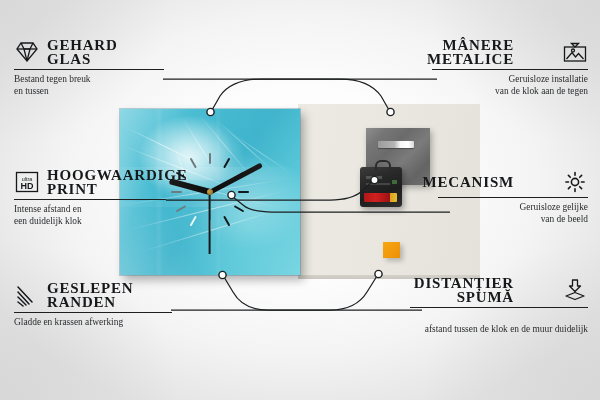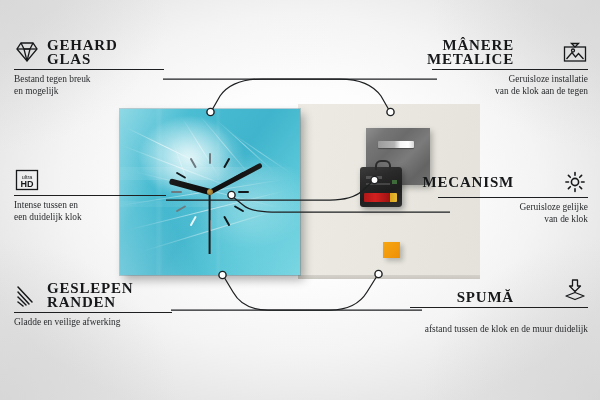--- a/index.html
+++ b/index.html
@@ -244,57 +244,58 @@
           <path d="M7 3 L10 9 L13 21"></path>
               <path d="M19 3 L16 9 L13 21"></path>
               <path d="M10 9 L16 9"></path>
         </g>
           </svg>
       </span>
       <span class="co-title"><span>GEHARD</span><br><span>GLAS</span></span>
     </div>
     <div class="co-rule"></div>
     <div class="co-desc">
-      <span>Bestand tegen breuk</span><br><span>en mogelijk</span>
+      <span>Bestand tegen breuk</span><br><span>en tussen</span>
     </div>
   </div>
 
   <div class="callout left" id="c-print">
     <div class="co-head">
       <span class="ico">
         <svg viewBox="0 0 26 24">
           <rect x="2.5" y="2.5" width="21" height="19" fill="none" stroke="#16181a" stroke-width="1.3"></rect>
           <text x="13" y="11" font-family="Liberation Sans, sans-serif" font-size="5.4" text-anchor="middle" fill="#16181a">ultra</text>
           <text x="13" y="19" font-family="Liberation Sans, sans-serif" font-size="9" font-weight="bold" text-anchor="middle" fill="#16181a">HD</text>
         </svg>
       </span>
-    </div>
-    <div class="co-rule"></div>
-    <div class="co-desc">
-      <span>Intense tussen en</span><br><span>een duidelijk klok</span>
+      <span class="co-title"><span>HOOGWAARDIGE</span><br><span>PRINT</span></span>
+    </div>
+    <div class="co-rule"></div>
+    <div class="co-desc">
+      <span>Intense afstand en</span><br><span>een duidelijk klok</span>
     </div>
   </div>
 
   <div class="callout left" id="c-randen">
     <div class="co-head">
       <span class="ico">
         <svg viewBox="0 0 26 24">
             <g stroke="#16181a" stroke-width="1.5" fill="none" stroke-linecap="round">
           <path d="M4 4 L18 19"></path>
               <path d="M4 9 L15 21"></path>
               <path d="M4 14 L12 22"></path>
               <path d="M4 19 L9 23"></path>
         </g>
           </svg>
       </span>
       <span class="co-title"><span>GESLEPEN</span><br><span>RANDEN</span></span>
     </div>
     <div class="co-rule"></div>
     <div class="co-desc">
-      <span>Gladde en veilige afwerking</span>
+      <span>Gladde en krassen afwerking</span>
     </div>
   </div>
 
   <div class="callout right" id="c-manere">
     <div class="co-head">
       <span class="co-title"><span>MÂNERE</span><br><span>METALICE</span></span>
       <span class="ico">
         <svg viewBox="0 0 26 24">
             <g fill="none" stroke="#16181a" stroke-width="1.3">
           <rect x="2.5" y="7" width="21" height="14"></rect>
@@ -319,27 +320,27 @@
             <g fill="none" stroke="#16181a" stroke-width="1.6">
           <circle cx="13" cy="12" r="3.6"></circle>
           <path d="M13 2.6 L13 5.2 M13 18.8 L13 21.4 M3.9 12 L6.5 12 M19.5 12 L22.1 12
                    M6.4 5.4 L8.3 7.3 M17.7 16.7 L19.6 18.6 M19.6 5.4 L17.7 7.3 M8.3 16.7 L6.4 18.6" stroke-linecap="round"></path>
         </g>
           </svg>
       </span>
     </div>
     <div class="co-rule"></div>
     <div class="co-desc">
-      <span>Geruisloze gelijke</span><br><span>van de klok</span>
+      <span>Geruisloze gelijke</span><br><span>van de beeld</span>
     </div>
   </div>
 
   <div class="callout right" id="c-distantier">
     <div class="co-head">
-      <span class="co-title"><br><span>SPUMĂ</span></span>
+      <span class="co-title"><span>DISTANȚIER</span><br><span>SPUMĂ</span></span>
       <span class="ico">
         <svg viewBox="0 0 26 24">
             <g fill="none" stroke="#16181a" stroke-width="1.3" stroke-linejoin="round">
           <path d="M10.5 2 L15.5 2 L15.5 8 L18.5 8 L13 13.5 L7.5 8 L10.5 8 Z"></path>
           <path d="M13 14.5 L22 18 L13 21.5 L4 18 Z"></path>
         </g>
           </svg>
       </span>
     </div>
     <div class="co-rule"></div>

